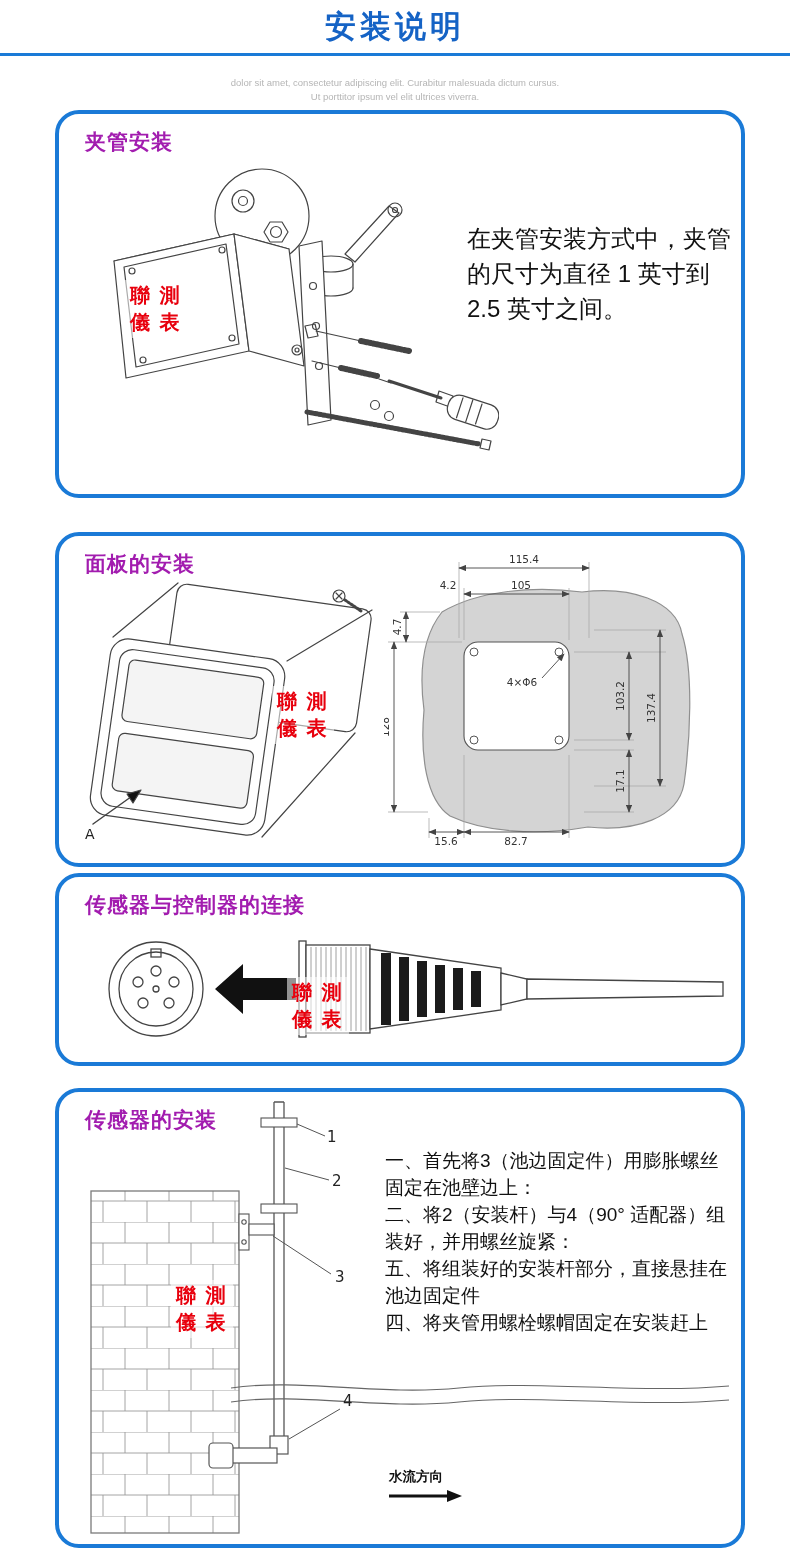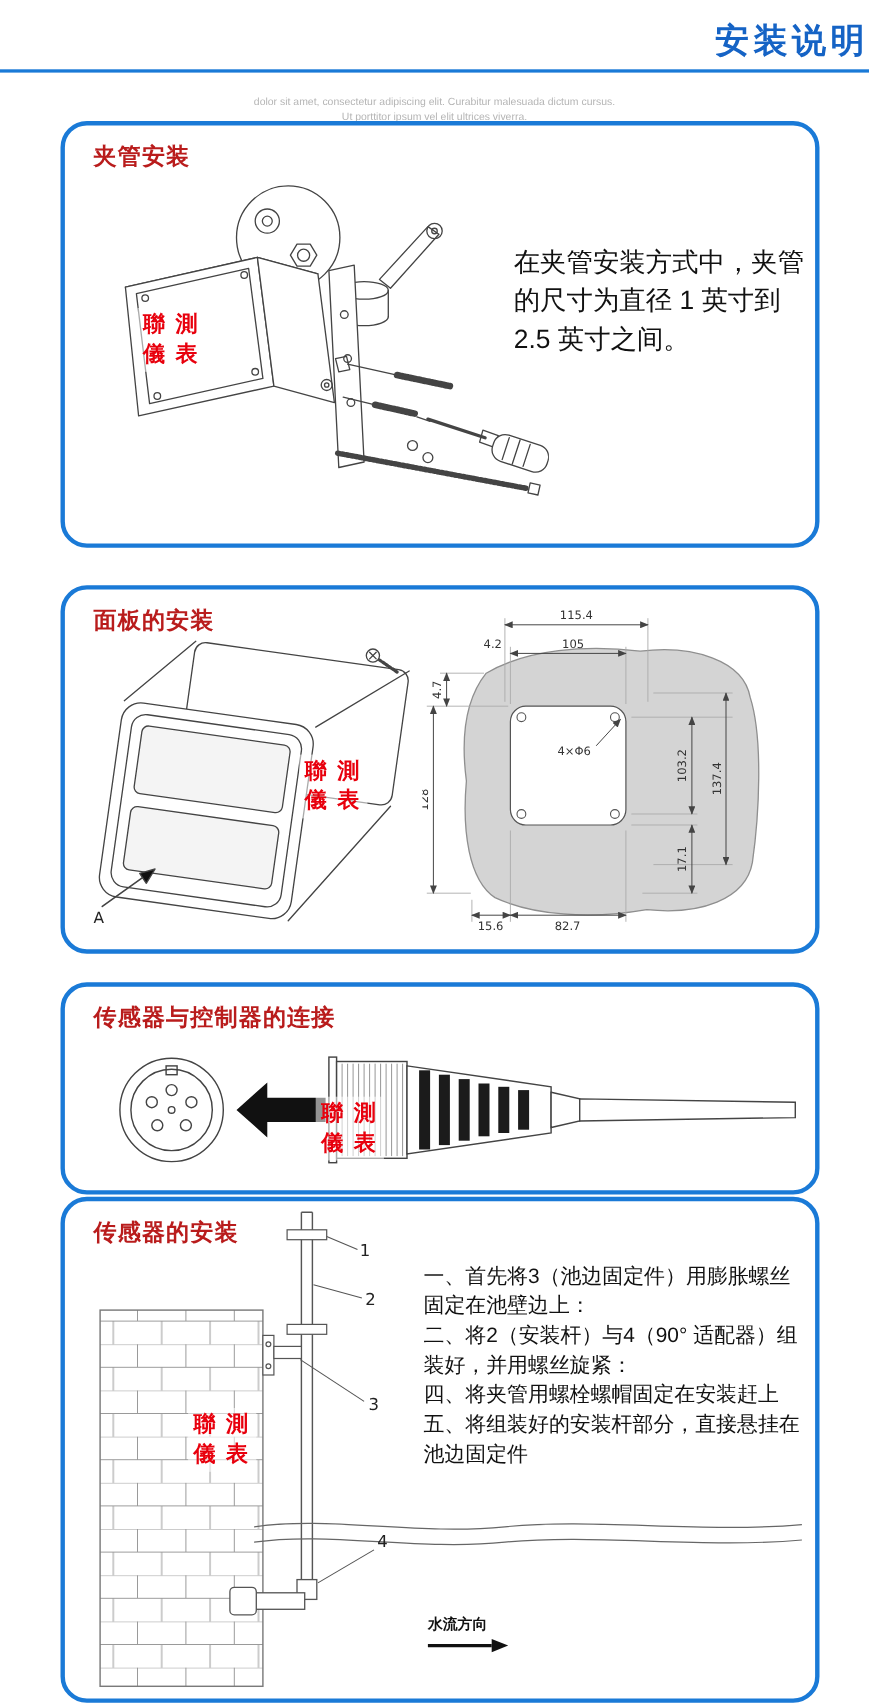--- a/index.html
+++ b/index.html
@@ -5,45 +5,45 @@
   html,body { margin:0; padding:0; }
   body {
     width:790px; height:1551px; background:#ffffff;
     font-family:"Liberation Sans","DejaVu Sans",sans-serif;
     color:#111;
   }
   .page { position:relative; width:790px; height:1551px; overflow:hidden; background:#fff; }
 
   
   .header-title {
-    text-align:right; padding-top:16px;
+    text-align:center; padding-top:6px;
     font-size:31px; font-weight:bold; letter-spacing:4px;
     color:var(--title,#1563c5);
   }
   .header-rule { width:790px; height:3px; background:var(--accent,#1a7ad7); margin-top:5px; }
   .header-sub {
     text-align:center; font-size:9.5px; line-height:1.45;
     color:var(--subtitle,#b5b5b5); margin-top:20px;
   }
-  .header-sub + .header-sub { margin-top:0;text-decoration:underline; }
+  .header-sub + .header-sub { margin-top:0; }
 
   
   .panel {
     position:absolute; left:55px; width:682px;
     border:4px solid var(--accent,#1a7ad7); border-radius:24px;
     background:#fff; overflow:hidden;
   }
   #panel-1 { top:110px;  height:380px; }
   #panel-2 { top:518px;  height:327px;margin-top:14px; }
-  #panel-3 { top:873px;  height:185px;margin-top:20px; }
+  #panel-3 { top:873px;  height:185px; }
   #panel-4 { top:1088px; height:452px; }
 
   .panel-title {
     position:absolute; left:26px; top:14px;
-    font-size:21px; font-weight:bold; letter-spacing:1px; color:#b91c1c;
+    font-size:21px; font-weight:bold; letter-spacing:1px; color:#a21caf;
   }
 
   .abs { position:absolute; }
 
   .wm {
     position:absolute; z-index:5; text-align:right;
     color:var(--watermark,#e8000d); font-weight:bold; font-size:20px; line-height:1.35;
     background:rgba(255,255,255,0.55); padding:2px 5px; letter-spacing:2px;
   }
 
@@ -333,18 +333,18 @@
     </svg>
 
     <div class="wm" style="left:112px; top:188px;">
       <div>聯 測</div>
       <div>儀 表</div>
     </div>
 
     <div class="steps" style="left:326px; top:56px; width:350px;">
       <p>一、首先将3（池边固定件）用膨胀螺丝固定在池壁边上：</p>
       <p>二、将2（安装杆）与4（90° 适配器）组装好，并用螺丝旋紧：</p>
+      <p>五、将组装好的安装杆部分，直接悬挂在池边固定件</p>
       <p>四、将夹管用螺栓螺帽固定在安装赶上</p>
-      <p>五、将组装好的安装杆部分，直接悬挂在池边固定件</p>
     </div>
   </section>
 
 </div>
 
 </body></html>

